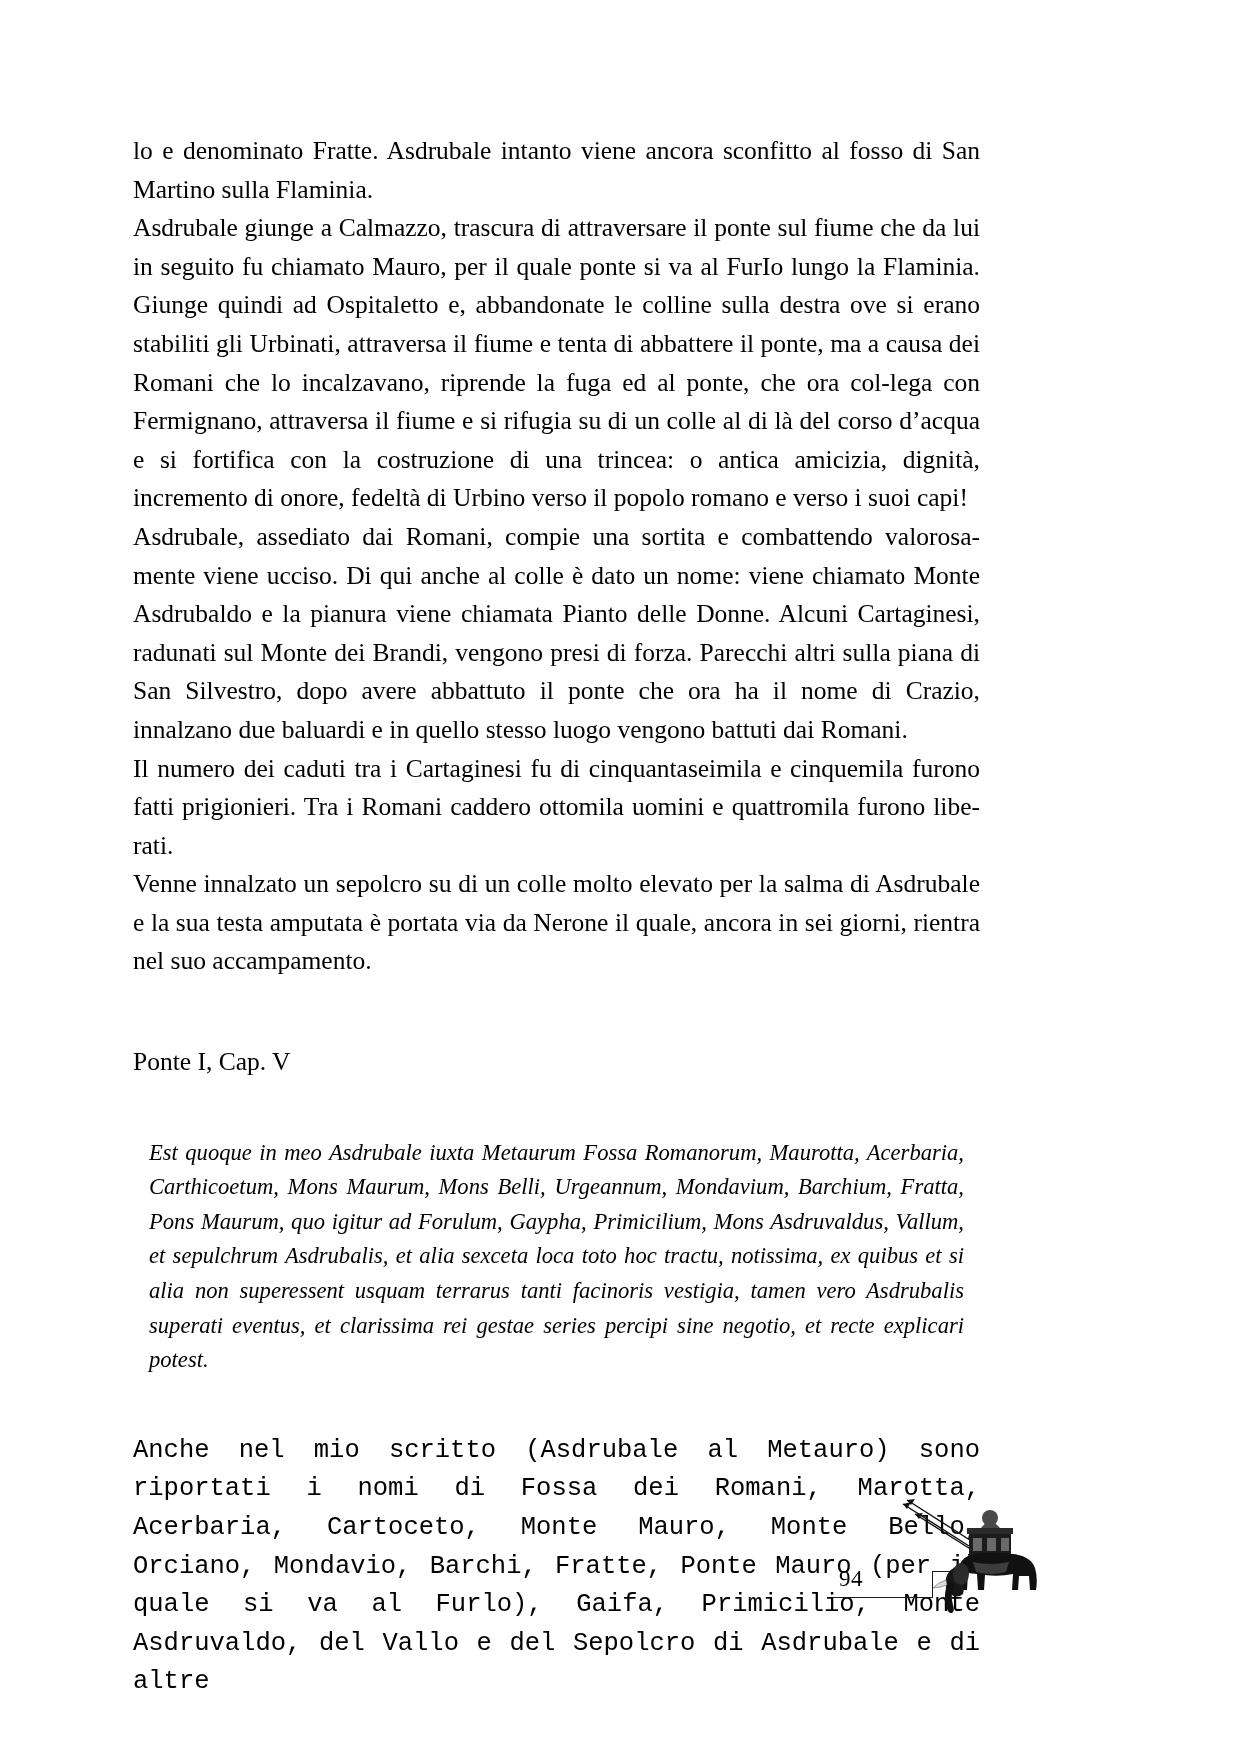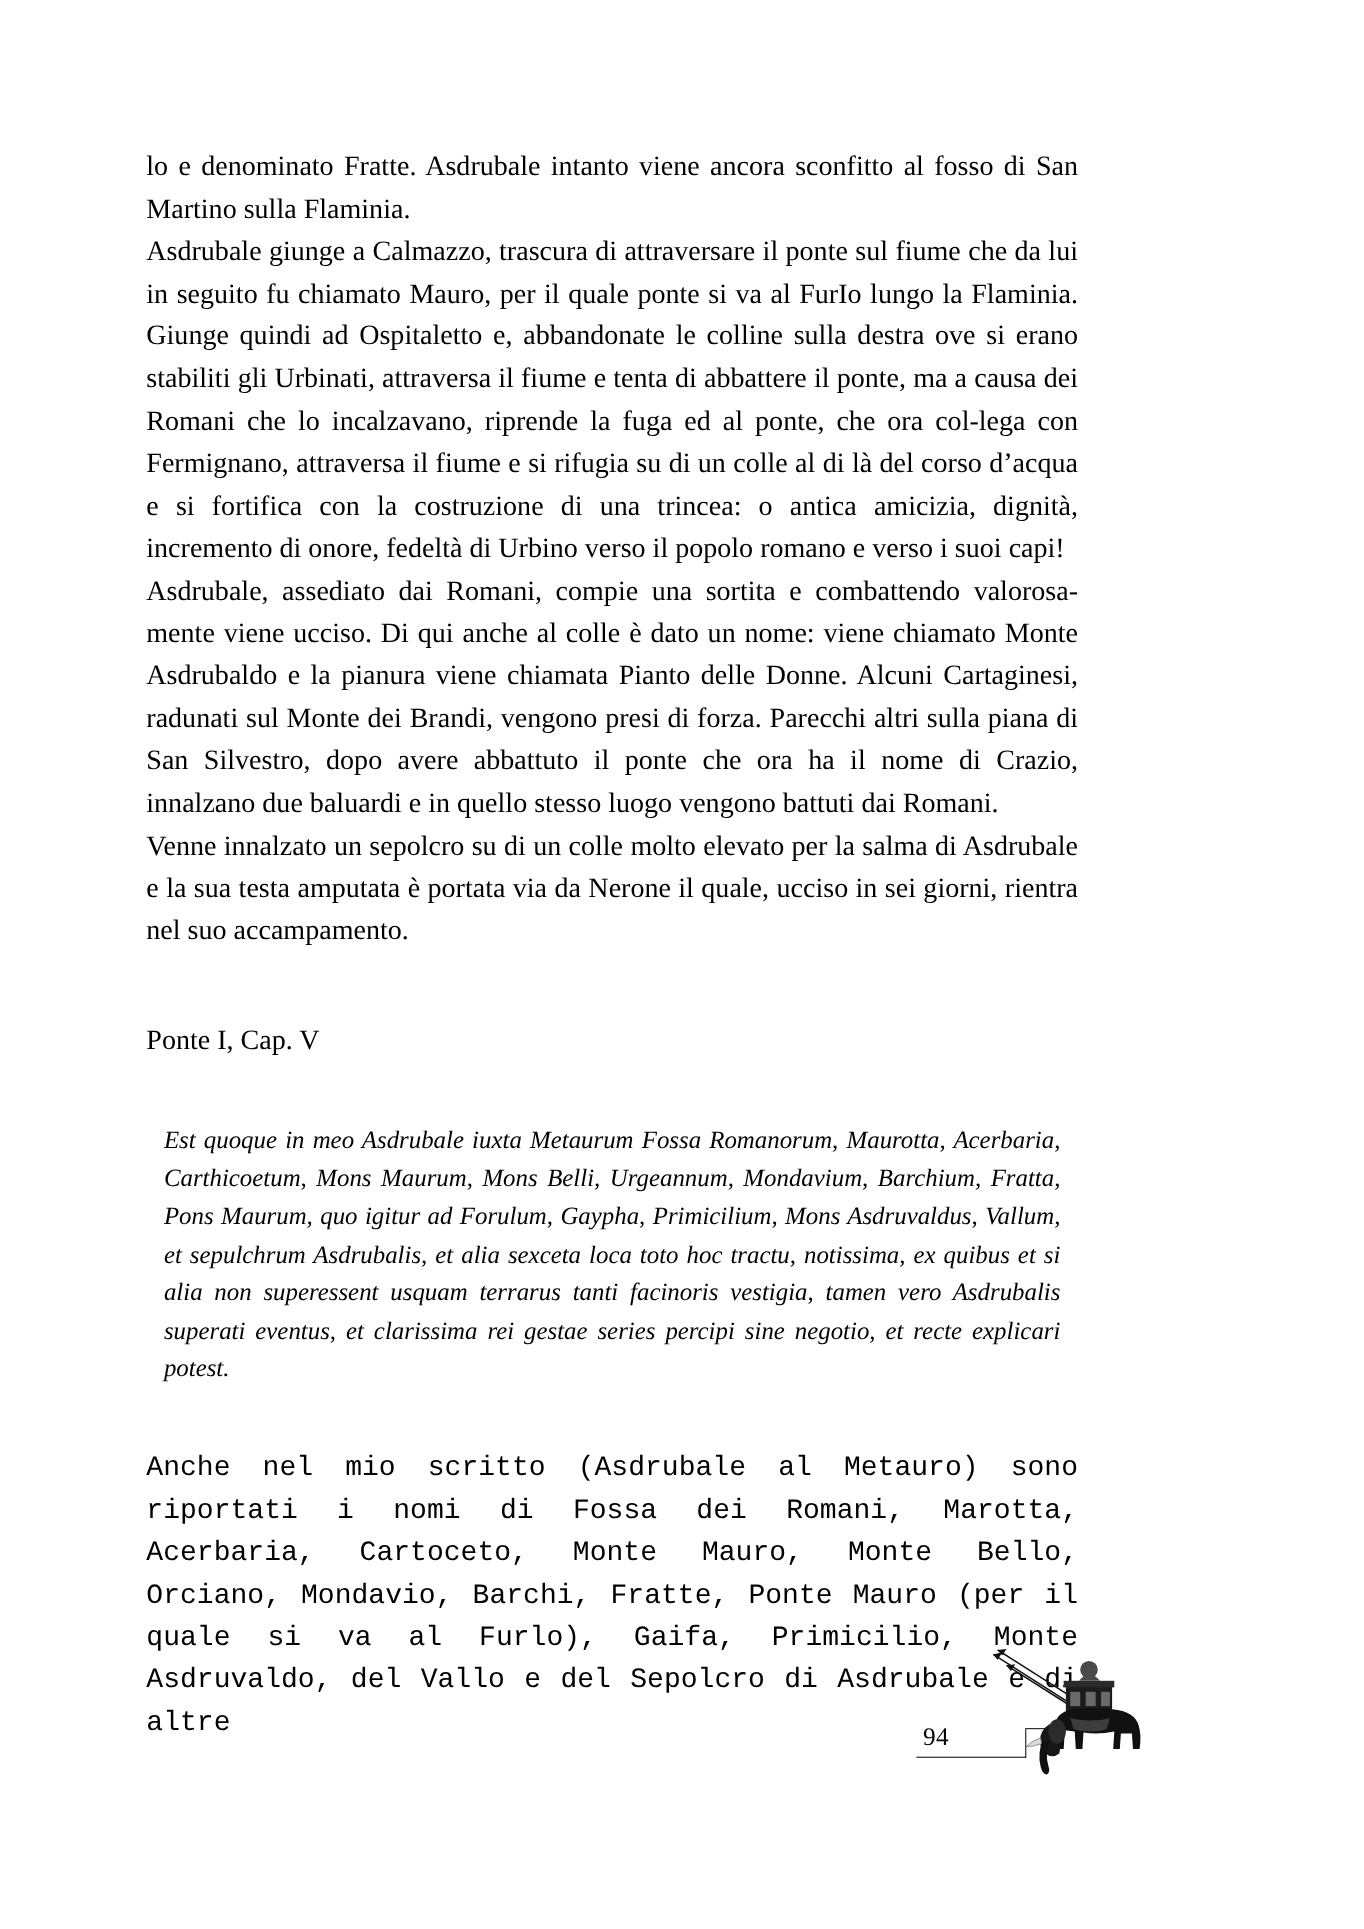--- a/index.html
+++ b/index.html
@@ -107,21 +107,22 @@
 </head>
 <body>
 
 <div class="page">
 
   <div class="content">
 
     <p class="body-par">lo e denominato Fratte. Asdrubale intanto viene ancora sconfitto al fosso di San Martino sulla Flaminia.</p>
     <p class="body-par">Asdrubale giunge a Calmazzo, trascura di attraversare il ponte sul fiume che da lui in seguito fu chiamato Mauro, per il quale ponte si va al FurIo lungo la Flaminia. Giunge quindi ad Ospitaletto e, abbandonate le colline sulla destra ove si erano stabiliti gli Urbinati, attraversa il fiume e tenta di abbattere il ponte, ma a causa dei Romani che lo incalzavano, riprende la fuga ed al ponte, che ora col-lega con Fermignano, attraversa il fiume e si rifugia su di un colle al di là del corso d’acqua e si fortifica con la costruzione di una trincea: o antica amicizia, dignità, incremento di onore, fedeltà di Urbino verso il popolo romano e verso i suoi capi!</p>
     <p class="body-par">Asdrubale, assediato dai Romani, compie una sortita e combattendo valorosa-mente viene ucciso. Di qui anche al colle è dato un nome: viene chiamato Monte Asdrubaldo e la pianura viene chiamata Pianto delle Donne. Alcuni Cartaginesi, radunati sul Monte dei Brandi, vengono presi di forza. Parecchi altri sulla piana di San Silvestro, dopo avere abbattuto il ponte che ora ha il nome di Crazio, innalzano due baluardi e in quello stesso luogo vengono battuti dai Romani.</p>
-    <p class="body-par">Venne innalzato un sepolcro su di un colle molto elevato per la salma di Asdrubale e la sua testa amputata è portata via da Nerone il quale, ucciso in sei giorni, rientra nel suo accampamento.</p>
+    <p class="body-par">Il numero dei caduti tra i Cartaginesi fu di cinquantaseimila e cinquemila furono fatti prigionieri. Tra i Romani caddero ottomila uomini e quattromila furono libe-rati.</p>
+    <p class="body-par">Venne innalzato un sepolcro su di un colle molto elevato per la salma di Asdrubale e la sua testa amputata è portata via da Nerone il quale, ancora in sei giorni, rientra nel suo accampamento.</p>
 
     <div class="block-gap-lg"></div>
 
     <p class="attribution">Ponte I, Cap. V</p>
 
     <div class="block-gap-md"></div>
 
     <p class="latin-quote">Est quoque in meo Asdrubale iuxta Metaurum Fossa Romanorum, Maurotta, Acerbaria, Carthicoetum, Mons Maurum, Mons Belli, Urgeannum, Mondavium, Barchium, Fratta, Pons Maurum, quo igitur ad Forulum, Gaypha, Primicilium, Mons Asdruvaldus, Vallum, et sepulchrum Asdrubalis, et alia sexceta loca toto hoc tractu, notissima, ex quibus et si alia non superessent usquam terrarus tanti facinoris vestigia, tamen vero Asdrubalis superati eventus, et clarissima rei gestae series percipi sine negotio, et recte explicari potest.</p>
 
     <div class="block-gap-md"></div>

